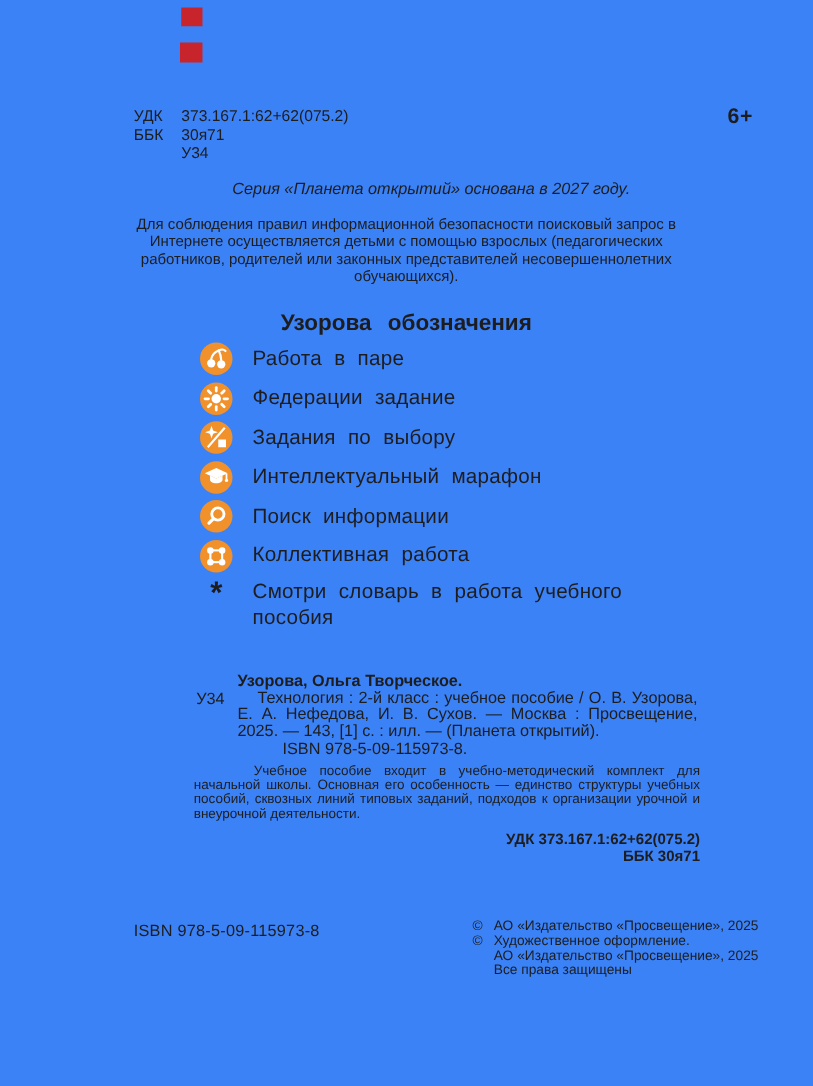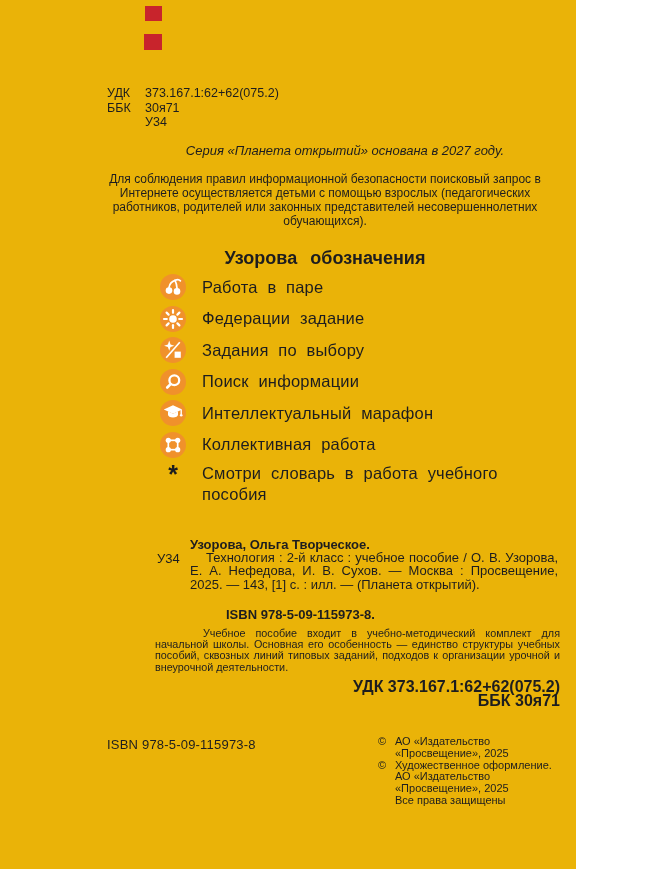--- a/index.html
+++ b/index.html
@@ -1,17 +1,17 @@
 <!DOCTYPE html>
 <html lang="ru"><head>
 <meta charset="utf-8">
 <style>
   html,body{margin:0;padding:0;background:#ffffff;}
   .page{
-    position:relative;width:576px;height:869px;background:#eab308;
+    position:relative;width:650px;height:869px;background:#3b82f6;
     font-family:"Liberation Sans","DejaVu Sans",sans-serif;color:#1d1d1f;
     overflow:hidden;
   }
   
   .red-mark{position:absolute;background:#c8242c;}
   .red-mark.m1{left:145px;top:6px;width:17px;height:15px;}
   .red-mark.m2{left:144px;top:34px;width:18px;height:16px;}
 
   
   .top-codes{position:absolute;left:107px;top:86px;font-size:12.5px;line-height:14.5px;}
@@ -38,25 +38,25 @@
   .legend-row.asterisk-row{align-items:flex-start;height:auto;margin-top:5px;}
   .asterisk-glyph{width:26px;flex:0 0 26px;margin-right:16px;text-align:center;
     font-size:25px;font-weight:700;line-height:22px;}
   .asterisk-row .legend-label{white-space:normal;max-width:320px;line-height:21px;}
 
   
   .catalog{position:absolute;left:155px;top:538px;width:405px;font-size:13px;line-height:13.2px;}
   .catalog-sign{position:absolute;left:2px;top:14px;}
   .catalog-name{margin-left:35px;font-weight:700;}
   .catalog-desc{margin-left:35px;width:368px;text-align:justify;text-indent:16px;}
-  .catalog-isbn{margin-left:50px;font-weight:700;margin-top:17px;padding-left:21px;}
+  .catalog-isbn{margin-left:50px;font-weight:400;margin-top:1px;padding-left:21px;}
   .annotation{text-align:justify;text-indent:48px;font-size:10.8px;line-height:11.2px;}
   .annotation.a1{margin-top:7px;}
   .annotation.a2{margin-top:2px;}
-  .codes-bold{margin-top:7px;text-align:right;font-weight:700;font-size:16px;line-height:14.5px;}
+  .codes-bold{margin-top:7px;text-align:right;font-weight:700;font-size:12px;line-height:14.5px;}
 
   
   .footer-isbn{position:absolute;left:107px;top:737px;font-size:13px;font-weight:400;letter-spacing:0.2px;}
   .copyright{position:absolute;left:378px;top:736px;font-size:11px;line-height:11.8px;}
   .cr-row{display:flex;}
   .cr-sym{width:17px;flex:0 0 17px;}
 </style>
 </head>
 <body>
 
@@ -129,37 +129,37 @@
           <line x1="6.2" y1="20.8" x2="19.8" y2="5.2" stroke="#fff" stroke-width="1.7"></line>
           <rect x="14.6" y="14.6" width="6.2" height="6.2" fill="#fff"></rect>
         </svg>
       </span>
       <span class="legend-label">Задания по выбору</span>
     </div>
 
     <div class="legend-row">
       <span class="icon-circle">
         <svg viewBox="0 0 26 26">
-          <circle cx="14.3" cy="11.2" r="4.9" fill="none" stroke="#fff" stroke-width="2.3"></circle>
-          <line x1="10.6" y1="15.1" x2="7.2" y2="18.5" stroke="#fff" stroke-width="2.6" stroke-linecap="round"></line>
-        </svg>
-      </span>
-      <span class="legend-label">Поиск информации</span>
-    </div>
-
-    <div class="legend-row">
-      <span class="icon-circle">
-        <svg viewBox="0 0 26 26">
           <path d="M13 5.3 L22.2 9.5 L13 13.7 L3.8 9.5 Z" fill="#fff"></path>
           <path d="M8 11.3 v3.5 c0 1.5 2.2 2.8 5 2.8 s5 -1.3 5 -2.8 v-3.5 l-5 2.4 z" fill="#fff"></path>
           <line x1="21.2" y1="10.1" x2="21.2" y2="14.4" stroke="#fff" stroke-width="1.4"></line>
           <circle cx="21.2" cy="15.3" r="1.3" fill="#fff"></circle>
         </svg>
       </span>
       <span class="legend-label">Интеллектуальный марафон</span>
+    </div>
+
+    <div class="legend-row">
+      <span class="icon-circle">
+        <svg viewBox="0 0 26 26">
+          <circle cx="14.3" cy="11.2" r="4.9" fill="none" stroke="#fff" stroke-width="2.3"></circle>
+          <line x1="10.6" y1="15.1" x2="7.2" y2="18.5" stroke="#fff" stroke-width="2.6" stroke-linecap="round"></line>
+        </svg>
+      </span>
+      <span class="legend-label">Поиск информации</span>
     </div>
 
     <div class="legend-row">
       <span class="icon-circle">
         <svg viewBox="0 0 26 26">
           <rect x="8.3" y="8.3" width="9.4" height="9.4" fill="none" stroke="#fff" stroke-width="1.7"></rect>
           <circle cx="8.3" cy="8.3" r="2.6" fill="#fff"></circle>
           <circle cx="17.7" cy="8.3" r="2.6" fill="#fff"></circle>
           <circle cx="8.3" cy="17.7" r="2.6" fill="#fff"></circle>
           <circle cx="17.7" cy="17.7" r="2.6" fill="#fff"></circle>

